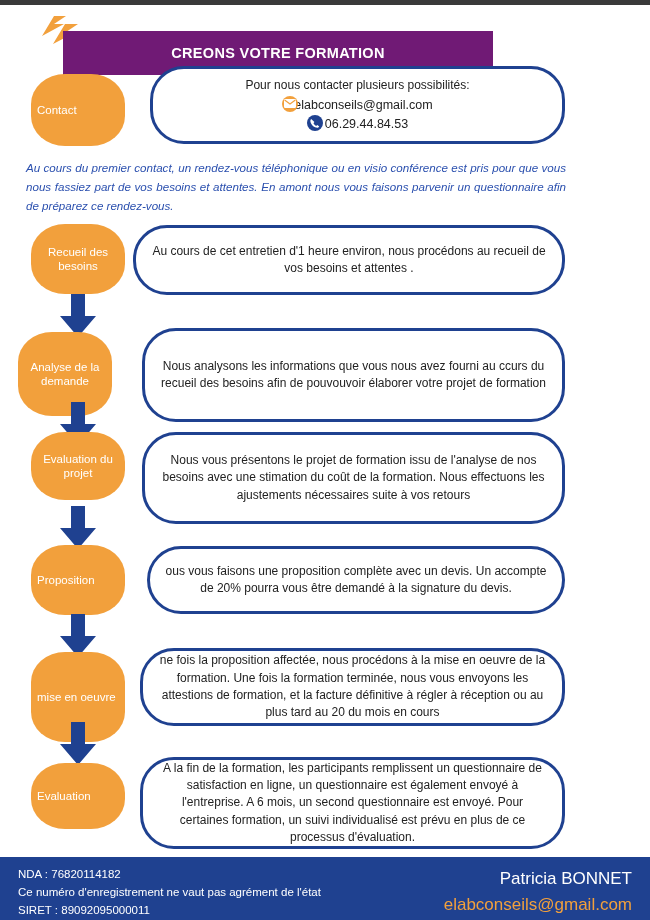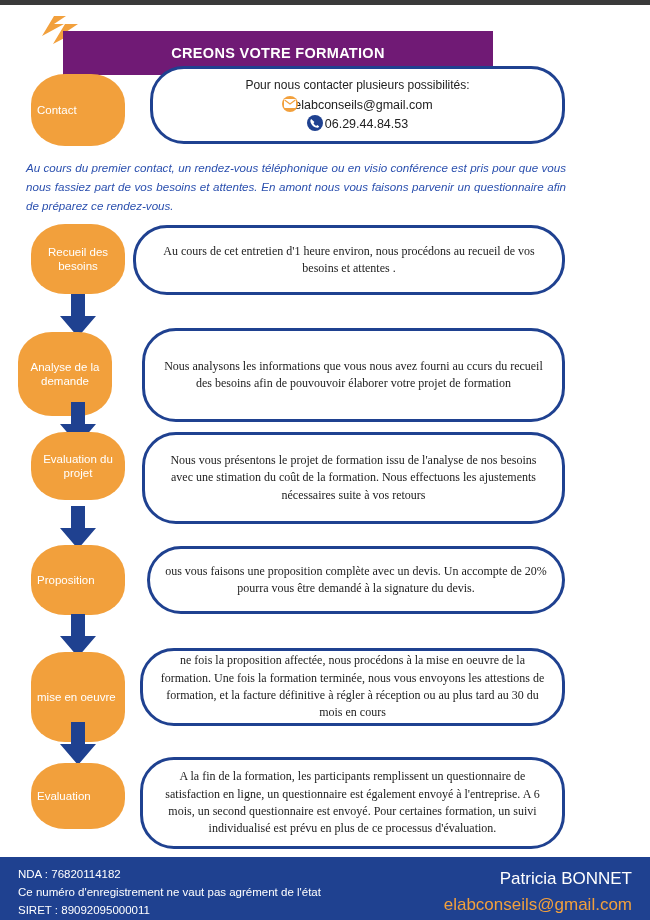--- a/index.html
+++ b/index.html
@@ -75,21 +75,21 @@
     background: #ffffff;
     display: flex;
     align-items: center;
     justify-content: center;
     color: #222222;
     font-size: 12px;
     line-height: 1.45;
     text-align: center;
     padding: 8px 14px;
   }
-  .card-text { width: 100%; font-family: Liberation Serif, serif; }
+  .card-text { width: 100%; }
 
   
   .contact-lines { width: 100%; text-align: center; }
   .contact-lines .ln { display: block; margin: 1px 0; position: relative; }
   .contact-lines .ln1 { font-size: 12px; }
   .contact-lines .ln2 { font-size: 12.5px; }
   .contact-lines .ln3 { font-size: 12.5px; }
 
   .icon-circle {
     display: inline-block;
@@ -235,21 +235,21 @@
   <div class="arrow" style="left:59px; top:614px;">
     <svg viewBox="0 0 38 44" width="38" height="44" aria-hidden="true">
       <path d="M12 0 H26 V22 H37 L19 43 L1 22 H12 Z" fill="#1f4190"></path>
     </svg>
   </div>
 
   <div class="badge" style="left:31px; top:652px; width:94px; height:90px;">
     <span>mise en oeuvre</span>
   </div>
   <div class="card" style="left:140px; top:648px; width:425px; height:78px;">
-    <div class="card-text">ne fois la proposition affectée, nous procédons à la mise en oeuvre de la formation. Une fois la formation terminée, nous vous envoyons les attestions de formation, et la facture définitive à régler à réception ou au plus tard au 30 du mois en cours</div>
+    <div class="card-text">ne fois la proposition affectée, nous procédons à la mise en oeuvre de la formation. Une fois la formation terminée, nous vous envoyons les attestions de formation, et la facture définitive à régler à réception ou au plus tard au 20 du mois en cours</div>
   </div>
   <div class="arrow" style="left:59px; top:722px;">
     <svg viewBox="0 0 38 44" width="38" height="44" aria-hidden="true">
       <path d="M12 0 H26 V22 H37 L19 43 L1 22 H12 Z" fill="#1f4190"></path>
     </svg>
   </div>
 
   <div class="badge" style="left:31px; top:763px; width:94px; height:66px;">
     <span>Evaluation</span>
   </div>

